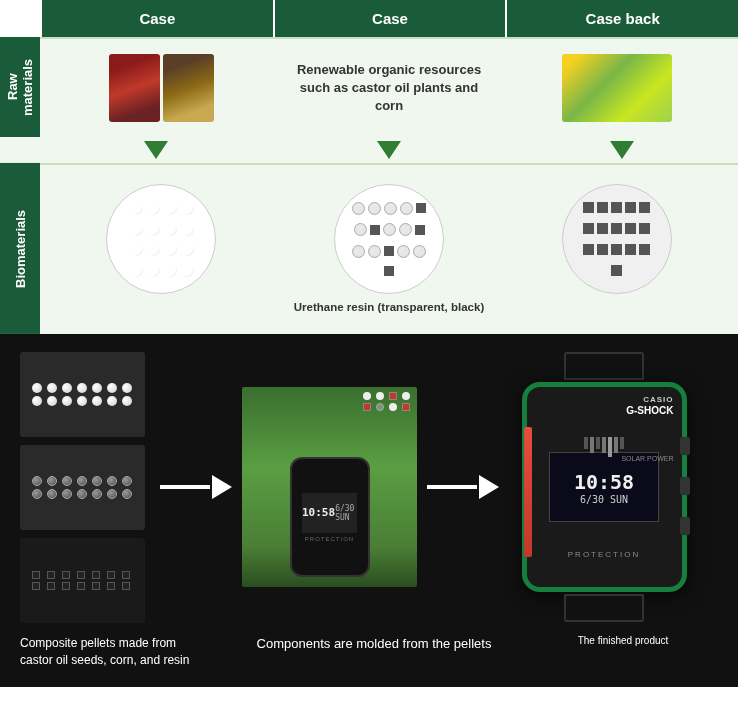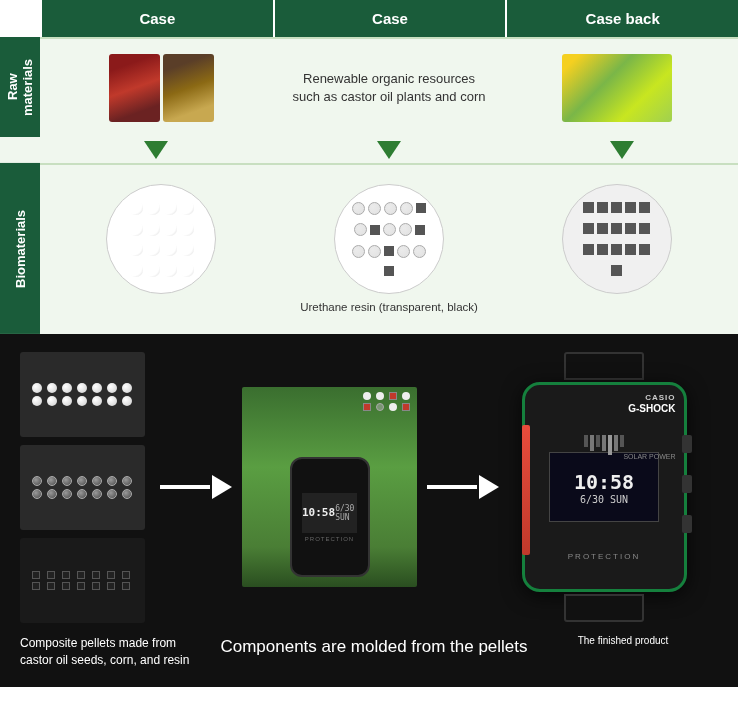--- a/index.html
+++ b/index.html
@@ -55,20 +55,21 @@
       text-align: center;
       padding: 8px 2px;
     }
     .content-area {
       flex: 1;
       display: flex;
       align-items: center;
       padding: 10px 8px;
       gap: 1px;
       border-top: 2px solid #c8dfc0;
+      font-weight: bold;
     }
     .content-cell {
       flex: 1;
       display: flex;
       flex-direction: column;
       align-items: center;
       justify-content: center;
       padding: 5px;
     }
 
@@ -260,21 +261,21 @@
       position: relative;
       display: flex;
       align-items: center;
       justify-content: center;
     }
     .watch-large {
       width: 165px;
       height: 210px;
       background: #1a1a1a;
       border-radius: 18px;
-      border: 3px solid #15803d;
+      border: 5px solid #15803d;
       position: relative;
       display: flex;
       flex-direction: column;
       align-items: center;
       justify-content: center;
       box-shadow: 0 4px 20px rgba(0,0,0,0.7);
     }
     .watch-screen-large {
       width: 110px;
       height: 70px;
@@ -356,21 +357,21 @@
     }
     .caption-center {
       flex: 1;
       display: flex;
       flex-direction: column;
       align-items: center;
       padding-left: 30px;
     }
     .caption-center-text {
       color: #fff;
-      font-size: 17px;
+      font-size: 13px;
       text-align: center;
       line-height: 1.4;
     }
     .caption-right {
       width: 190px;
       display: flex;
       justify-content: center;
     }
     .caption-right-text {
       color: #fff;

